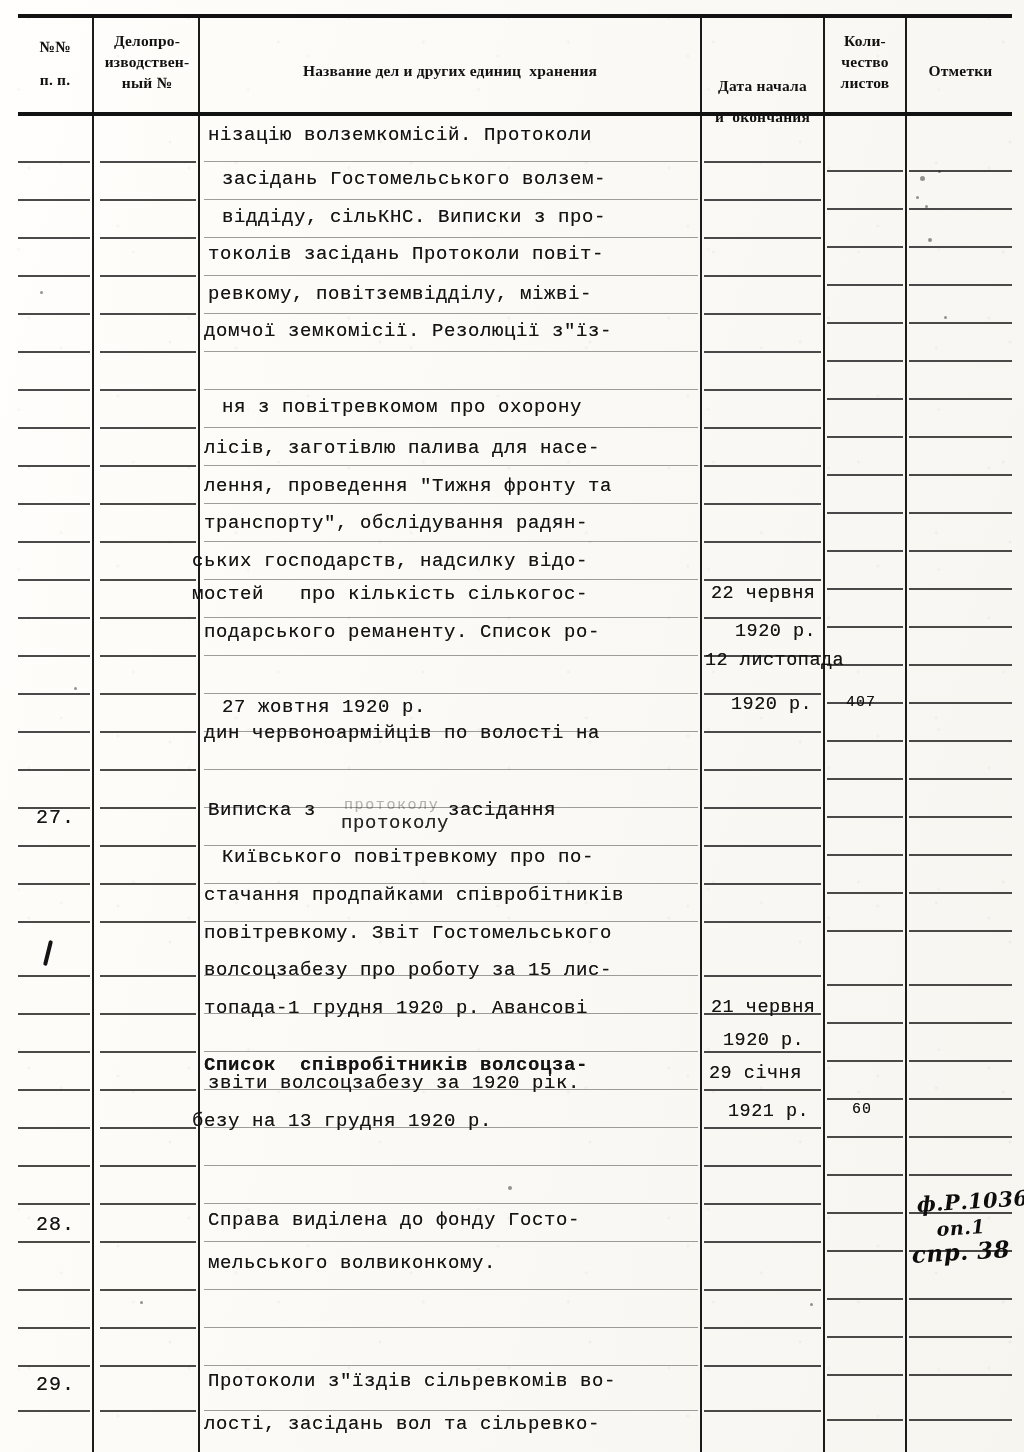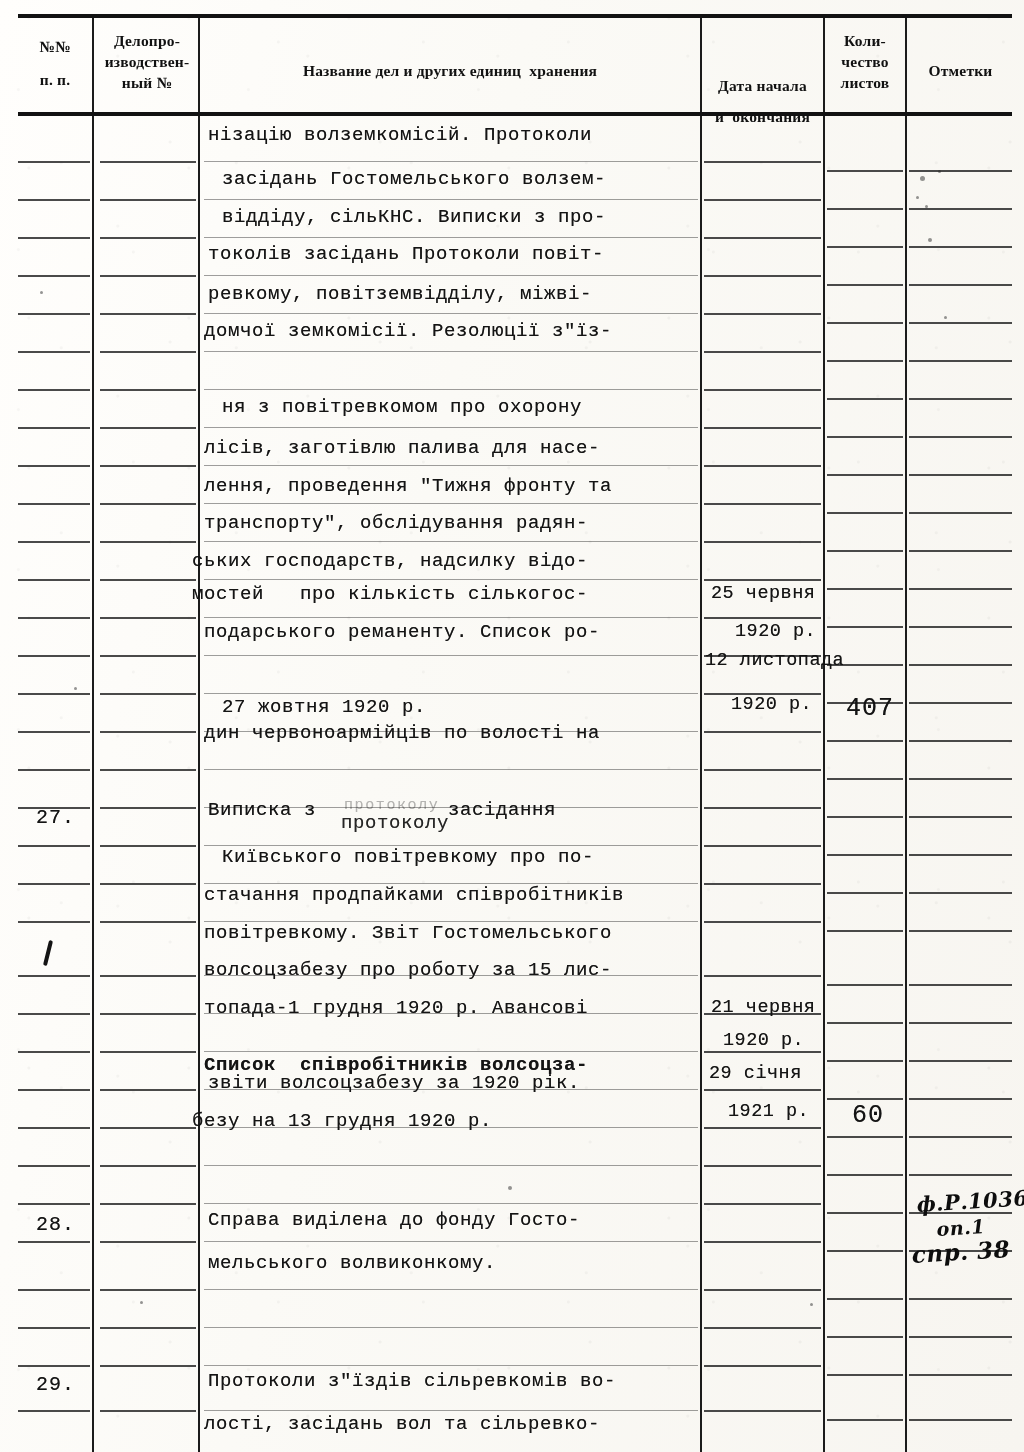--- a/index.html
+++ b/index.html
@@ -43,21 +43,21 @@
 
   
   .tw{
     position:absolute;white-space:pre;
     font-family:"Liberation Mono","DejaVu Sans Mono",monospace;
     font-size:19px;letter-spacing:.6px;color:#141414;
     text-shadow:0 0 .4px rgba(0,0,0,.55);
   }
   .tw.num{font-size:20px;letter-spacing:1px;}
   .tw.date{font-size:18.5px;letter-spacing:.5px;}
-  .tw.cnt{font-size:25px;letter-spacing:1px;}
+  .tw.cnt{font-size:15px;letter-spacing:1px;}
   .tw.over{opacity:.92;}
   .tw.ghost{opacity:.30;font-size:15px;letter-spacing:1.6px;}
 
   
   .hand{
     position:absolute;white-space:pre;
     font-family:"DejaVu Serif", serif;
     font-style:italic;font-weight:700;color:#0d0d0d;
     transform:rotate(-3.5deg);transform-origin:left top;
   }
@@ -329,21 +329,21 @@
   <div class="tw" style="left:222px;top:396px;">ня з повітревкомом про охорону</div>
   <div class="tw" style="left:204px;top:437px;">лісів, заготівлю палива для насе-</div>
   <div class="tw" style="left:204px;top:475px;">лення, проведення "Тижня фронту та</div>
   <div class="tw" style="left:204px;top:512px;">транспорту", обслідування радян-</div>
   <div class="tw" style="left:192px;top:583px;">мостей   про кількість сількогос-</div>
   <div class="tw" style="left:192px;top:550px;">ських господарств, надсилку відо-</div>
   <div class="tw" style="left:204px;top:621px;">подарського реманенту. Список ро-</div>
   <div class="tw" style="left:204px;top:690px;margin-top:32px;">дин червоноармійців по волості на</div>
   <div class="tw" style="left:222px;top:696px;">27 жовтня 1920 р.</div>
 
-  <div class="tw date" style="left:711px;top:583px;">25 червня</div>
+  <div class="tw date" style="left:711px;top:583px;">22 червня</div>
   <div class="tw date" style="left:735px;top:621px;">1920 р.</div>
   <div class="tw date" style="left:705px;top:650px;">12 листопада</div>
   <div class="tw date" style="left:731px;top:694px;">1920 р.</div>
   <div class="tw cnt" style="left:846px;top:694px;">407</div>
 
   <div class="tw num" style="left:36px;top:806px;">27.</div>
 
   <div class="tw" style="left:208px;top:799px;">Виписка з           засідання</div>
   <div class="tw ghost" style="left:344px;top:797px;">протоколу</div>
   <div class="tw over" style="left:341px;top:812px;">протоколу</div>

